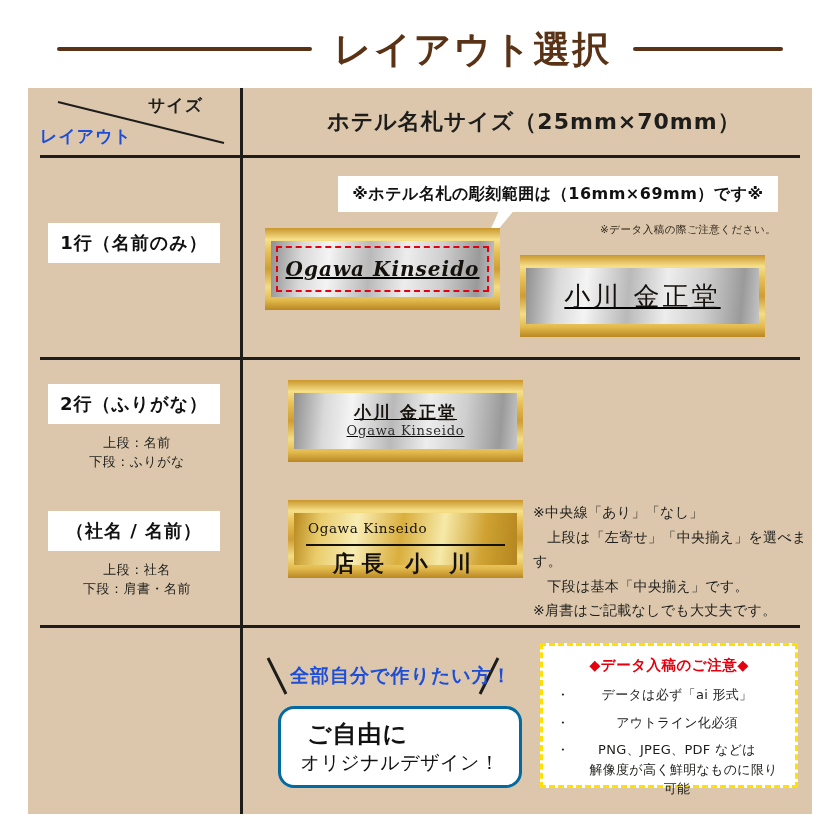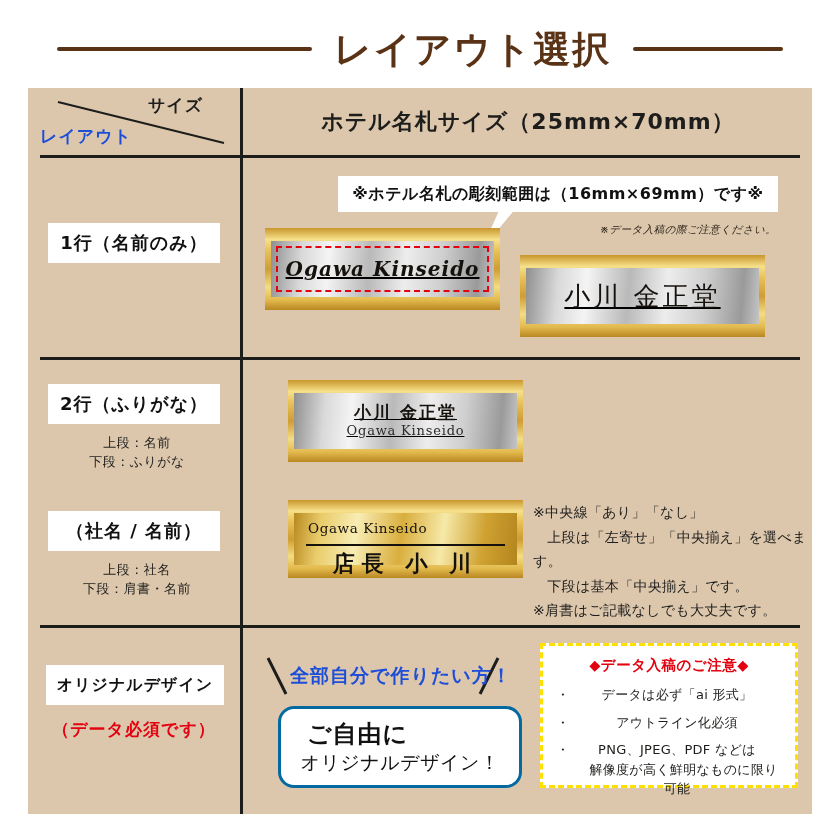--- a/index.html
+++ b/index.html
@@ -34,21 +34,21 @@
   .hline{position:absolute;left:12px;width:760px;height:3px;background:#1d1d1b;}
   .hline.h0{top:67px;}
   .hline.h1{top:269px;}
   .hline.h2{top:537px;}
 
   .diag{position:absolute;left:0;top:0;width:212px;height:67px;}
 
   .hdr-size{position:absolute;left:120px;top:6px;font-size:17px;font-weight:bold;color:#1d1d1b;letter-spacing:1px;}
   .hdr-layout{position:absolute;left:12px;top:37px;font-size:17px;font-weight:bold;color:#1d4ed8;letter-spacing:1px;}
   .hdr-main{
-    position:absolute;left:214px;top:0;width:572px;height:67px;
+    position:absolute;left:220px;top:0;width:572px;height:67px;
     display:flex;align-items:center;justify-content:center;
     font-size:22px;font-weight:bold;color:#1d1d1b;letter-spacing:1px;
   }
 
   
   .chip{
     position:absolute;background:#ffffff;color:#111;
     display:flex;align-items:center;justify-content:center;
     font-weight:bold;letter-spacing:1px;text-align:center;
   }
@@ -173,21 +173,21 @@
     <div class="hdr-layout">レイアウト</div>
     <div class="hdr-main">ホテル名札サイズ（25mm×70mm）</div>
 
     <div class="chip" style="left:20px;top:135px;width:172px;height:40px;font-size:18px;">1行（名前のみ）</div>
 
     <div class="bubble" style="left:310px;top:88px;width:440px;height:36px;">※ホテル名札の彫刻範囲は（16mm×69mm）です※</div>
     <svg class="bubble-tail" style="left:430px;top:120px;" viewBox="0 0 60 46">
       <path d="M42 0 L58 0 L20 46 Q34 20 42 0 Z" fill="#ffffff"></path>
     </svg>
 
-    <div class="note-tiny" style="left:572px;top:135px;font-style:italic;">※データ入稿の際ご注意ください。</div>
+    <div class="note-tiny" style="left:572px;top:135px;">※データ入稿の際ご注意ください。</div>
 
     <div class="plate" style="left:237px;top:140px;width:235px;height:82px;">
       <div class="frame">
         <div class="inner-silver">
           <div class="engrave-box"></div>
           <div class="script">Ogawa Kinseido</div>
         </div>
       </div>
     </div>
 
@@ -226,22 +226,20 @@
       </div>
     </div>
 
     <div class="notes" style="left:505px;top:412px;width:280px;">
       <div>※中央線「あり」「なし」</div>
       <div>　上段は「左寄せ」「中央揃え」を選べます。</div>
       <div>　下段は基本「中央揃え」です。</div>
       <div>※肩書はご記載なしでも大丈夫です。</div>
     </div>
 
-    <div class="chip" style="left:18px;top:577px;width:178px;height:40px;font-size:16px;">オリジナルデザイン</div>
-    <div class="chip-red" style="left:6px;top:630px;">（データ必須です）</div>
 
     <svg class="slash" style="left:232px;top:566px;" viewBox="0 0 245 46">
       <line x1="8" y1="4" x2="26" y2="40" stroke="#1d1d1b" stroke-width="3"></line>
       <line x1="238" y1="4" x2="220" y2="40" stroke="#1d1d1b" stroke-width="3"></line>
     </svg>
     <div class="catch" style="left:262px;top:575px;">全部自分で作りたい方！</div>
 
     <div class="free-box" style="left:250px;top:618px;width:238px;height:76px;">
       <div class="free-1">ご自由に</div>
       <div class="free-2">オリジナルデザイン！</div>

